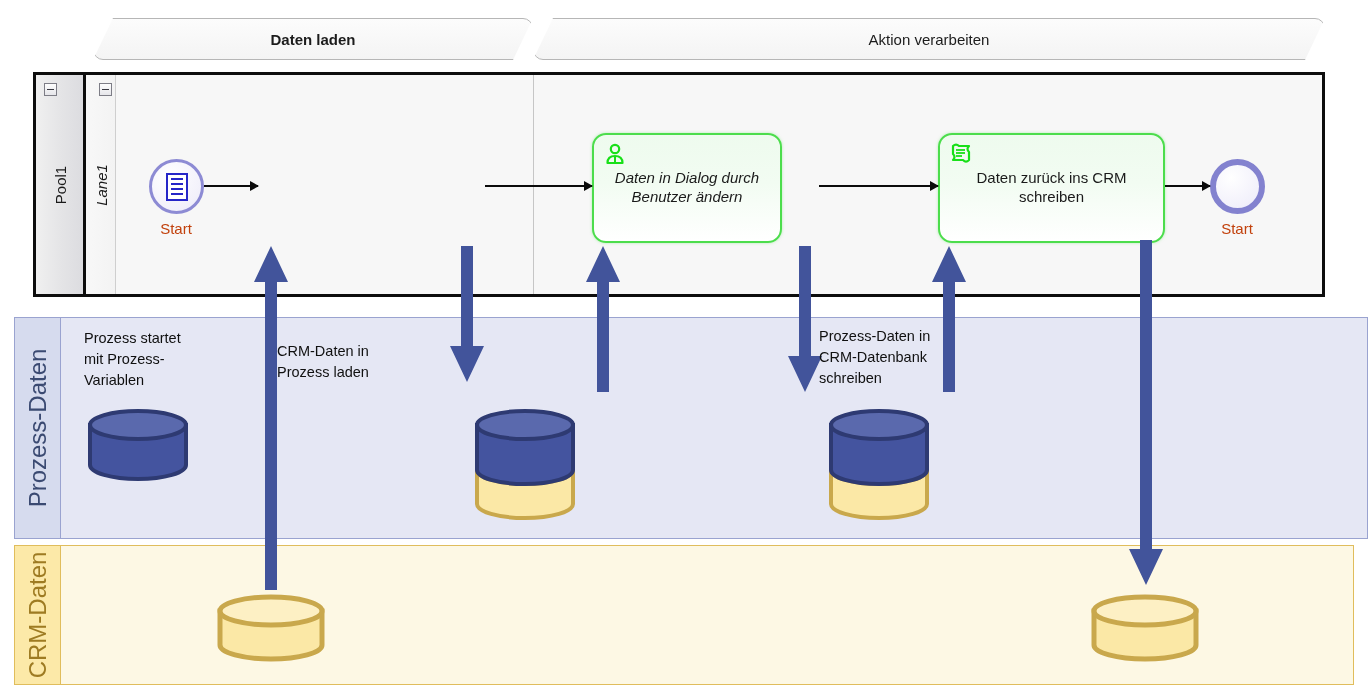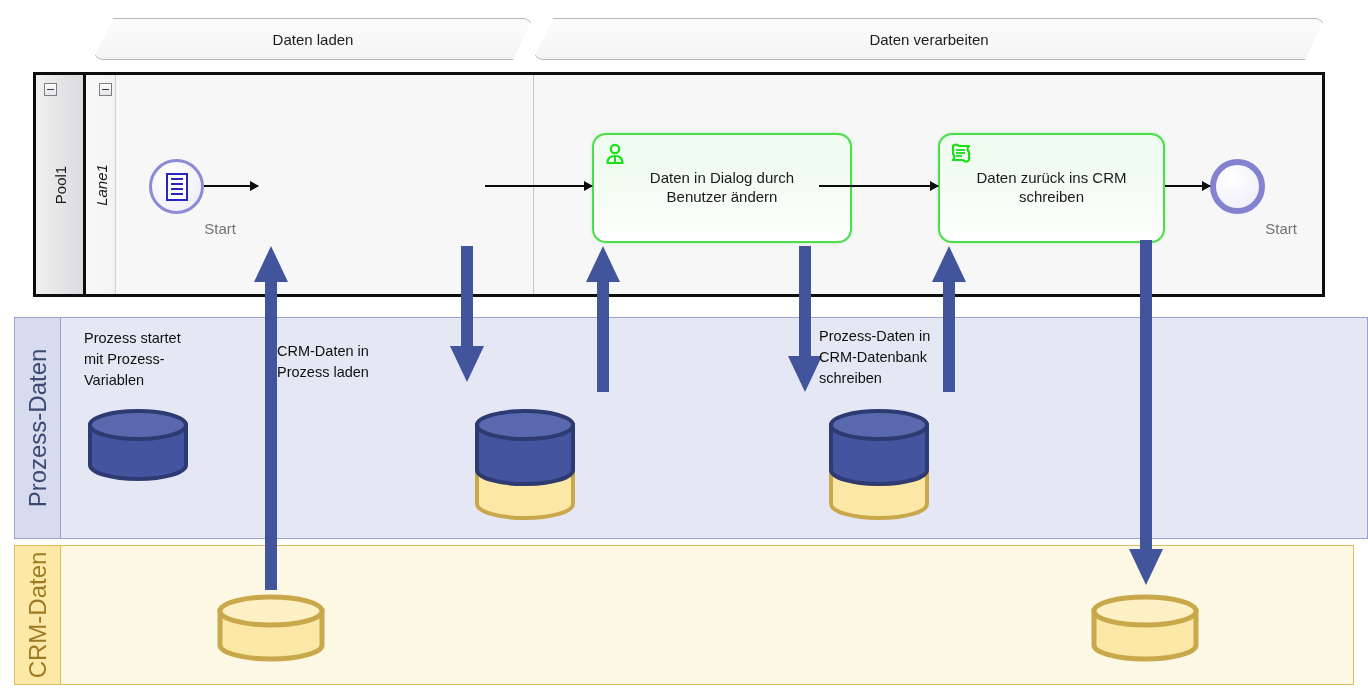--- a/index.html
+++ b/index.html
@@ -97,23 +97,23 @@
     position: absolute;
     border-radius: 50%;
     box-sizing: border-box;
     background: radial-gradient(circle at 35% 30%, #ffffff 0%, #f2f1fb 70%, #e8e7f8 100%);
   }
   .event.start { border: 3px solid #8d8bd4; }
   .event.end   { border: 6px solid #8382cf; }
   .event-label {
     position: absolute;
     width: 120px;
-    text-align: right;
+    text-align: center;
     font-size: 15px;
-    color: #737373;
+    color: #c2410c;
     white-space: nowrap;
   }
   .form-icon {
     position: absolute;
     left: 50%; top: 50%;
     transform: translate(-50%, -50%);
     width: 22px; height: 28px;
     border: 2px solid #2626c8;
     background: #ffffff;
     box-sizing: border-box;
@@ -225,25 +225,25 @@
 
   
   .bigarrow { position: absolute; }
   .bigarrow svg { display: block; }
 </style>
 </head>
 <body>
 
 <div id="canvas">
 
-  <div class="phase phase-a" style="left:93px; top:18px; width:440px;">
+  <div class="phase phase-a" style="left:93px; top:18px; width:440px;font-weight:bold;">
     <span class="phase-label">Daten laden</span>
   </div>
   <div class="phase phase-a" style="left:533px; top:18px; width:792px;">
-    <span class="phase-label">Daten verarbeiten</span>
+    <span class="phase-label">Aktion verarbeiten</span>
   </div>
 
   <div class="pool" style="left:33px; top:72px; width:1292px; height:225px;">
 
     <div class="pool-header">
       <span class="vlabel">Pool1</span>
     </div>
     <div class="collapse-box" style="left:8px; top:8px;"></div>
 
     <div class="lane-header" style="left:50px;">
@@ -257,21 +257,21 @@
       <div class="form-icon">
         <i></i>
           <i></i>
           <i></i>
           <i></i>
       </div>
     </div>
     <div class="event-label" style="left:80px; top:145px;">Start</div>
 
 
-    <div class="task" style="left:556px; top:58px; width:260px; height:110px;">
+    <div class="task" style="left:556px; top:58px; width:190px; height:110px;font-style:italic;">
       <span class="task-icon">
         <svg viewBox="0 0 26 26" width="26" height="26" aria-hidden="true">
           <circle cx="13" cy="8" r="4.2" fill="none" stroke="#18e018" stroke-width="2.2"></circle>
           <path d="M5.5 22 q0 -7 7.5 -7 q7.5 0 7.5 7 Z" fill="none" stroke="#18e018" stroke-width="2.2" stroke-linejoin="round"></path>
           <line x1="13" y1="15.5" x2="13" y2="22" stroke="#18e018" stroke-width="2"></line>
         </svg>
       </span>
       <span class="task-label">Daten in Dialog durch<br>Benutzer ändern</span>
     </div>
 

